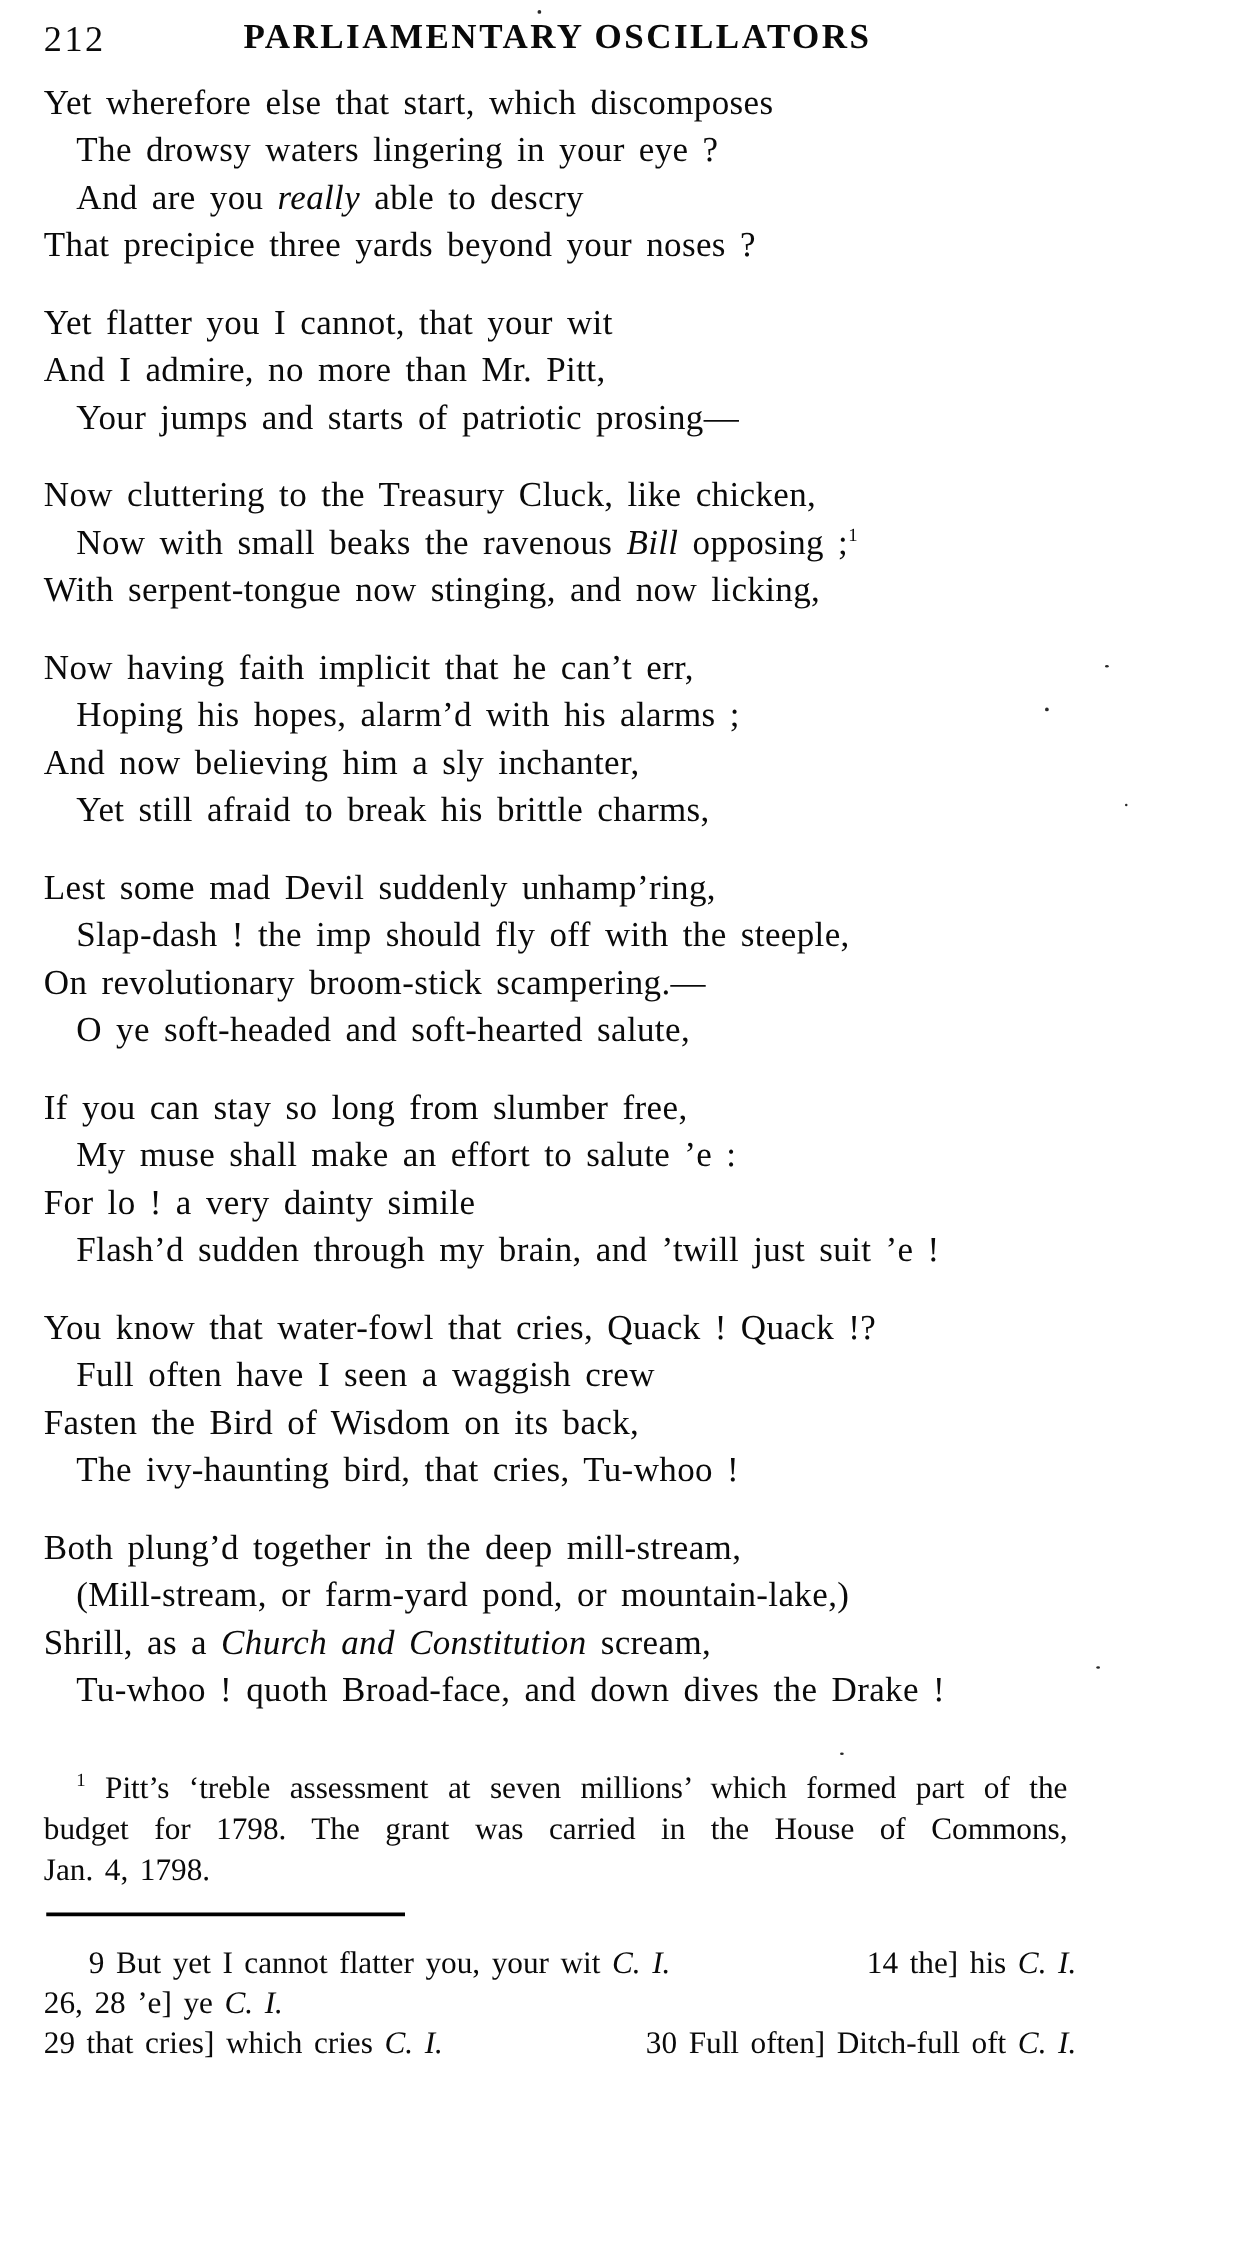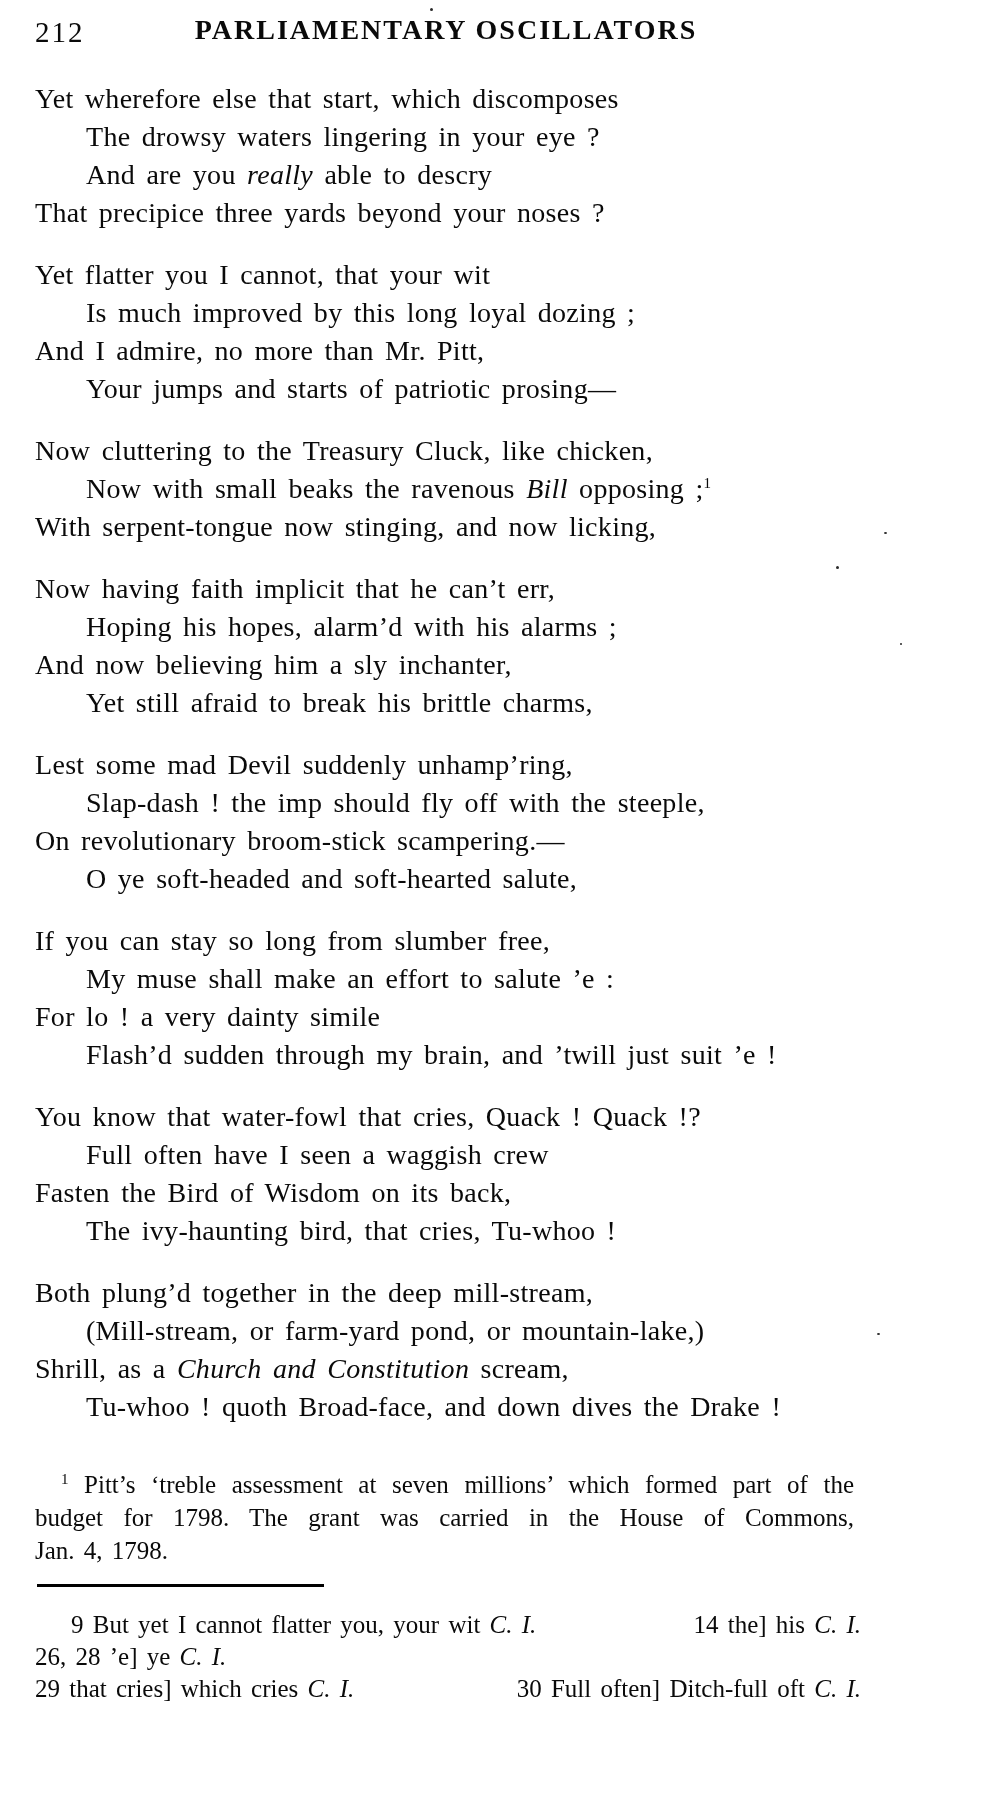--- a/index.html
+++ b/index.html
@@ -36,36 +36,35 @@
     transform: translateX(-50%);
     margin: 0;
     font-size: 28px;
     font-weight: bold;
     letter-spacing: 2px;
     white-space: nowrap;
   }
 
   
   .poem {
-    margin-top: 16px;
   }
   .stanza {
     margin-bottom: 24px;
   }
   .poem-line {
     position: relative;
     padding-left: 35px;
     line-height: 38px;
     font-size: 28px;
     white-space: nowrap;
     word-spacing: 4px;
     letter-spacing: 0.3px;
   }
   .poem-line.indent {
-    padding-left: 86px;
+    padding-left: 61px;
   }
   .line-num {
     position: absolute;
     left: 903px;
     top: 3px;
     width: 42px;
     text-align: right;
     font-size: 23px;
     letter-spacing: 1px;
   }
@@ -142,21 +141,20 @@
 
   <main class="poem" id="poem">
       <div class="stanza">
         <div class="poem-line"><span class="line-text"><span>Yet wherefore else that start, which discomposes</span></span><span class="line-num">5</span></div>
         <div class="poem-line indent"><span class="line-text"><span>The drowsy waters lingering in your eye ?</span></span></div>
         <div class="poem-line indent"><span class="line-text"><span>And are you </span><span class="it ">really</span><span> able to descry</span></span></div>
         <div class="poem-line"><span class="line-text"><span>That precipice three yards beyond your noses ?</span></span></div>
       </div>
       <div class="stanza">
         <div class="poem-line"><span class="line-text"><span>Yet flatter you I cannot, that your wit</span></span></div>
-        <div class="poem-line indent"><span class="line-text"><span>Is much improved by this long loyal dozing ;</span></span><span class="line-num">10</span></div>
         <div class="poem-line"><span class="line-text"><span>And I admire, no more than Mr. Pitt,</span></span></div>
         <div class="poem-line indent"><span class="line-text"><span>Your jumps and starts of patriotic prosing—</span></span></div>
       </div>
       <div class="stanza">
         <div class="poem-line"><span class="line-text"><span>Now cluttering to the Treasury Cluck, like chicken,</span></span></div>
         <div class="poem-line indent"><span class="line-text"><span>Now with small beaks the ravenous </span><span class="it ">Bill</span><span> opposing ;</span><span class="sup">1</span></span></div>
         <div class="poem-line"><span class="line-text"><span>With serpent-tongue now stinging, and now licking,</span></span><span class="line-num">15</span></div>
       </div>
       <div class="stanza">
         <div class="poem-line"><span class="line-text"><span>Now having faith implicit that he can’t err,</span></span></div>

